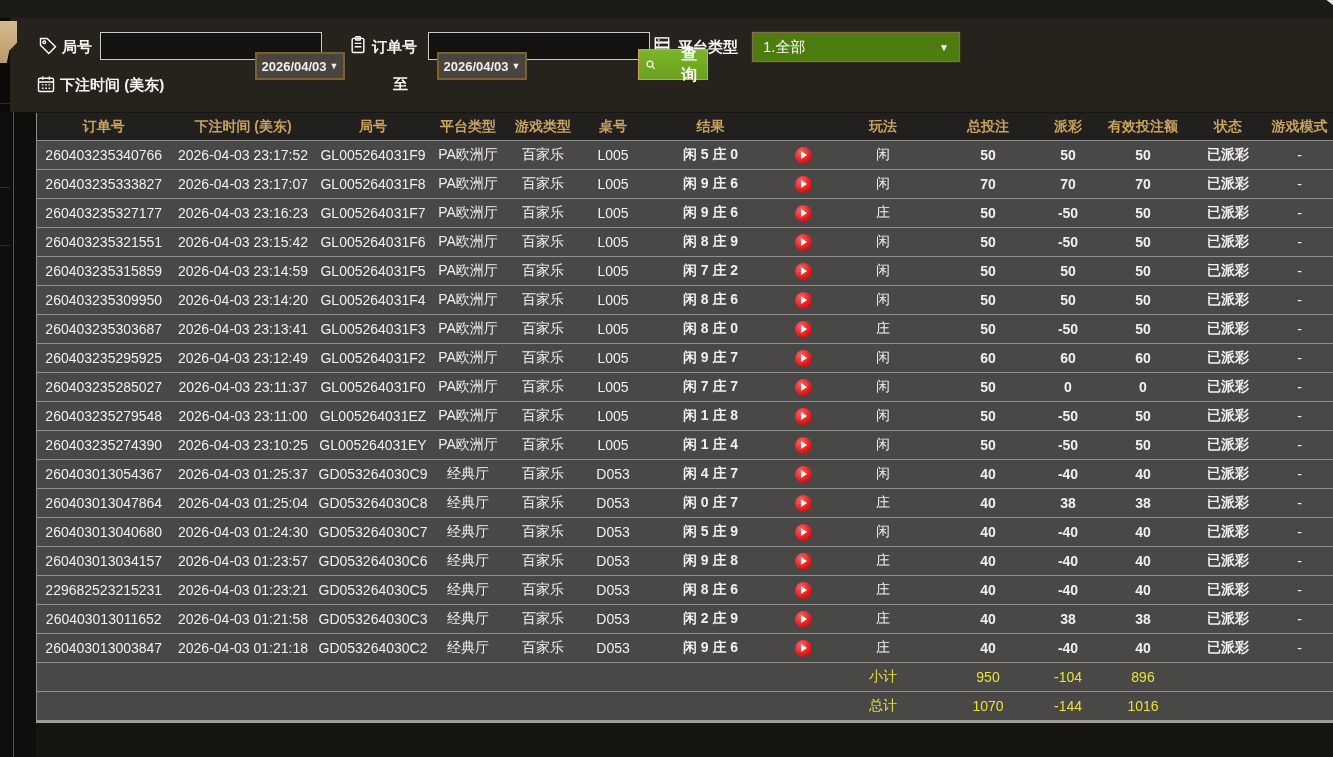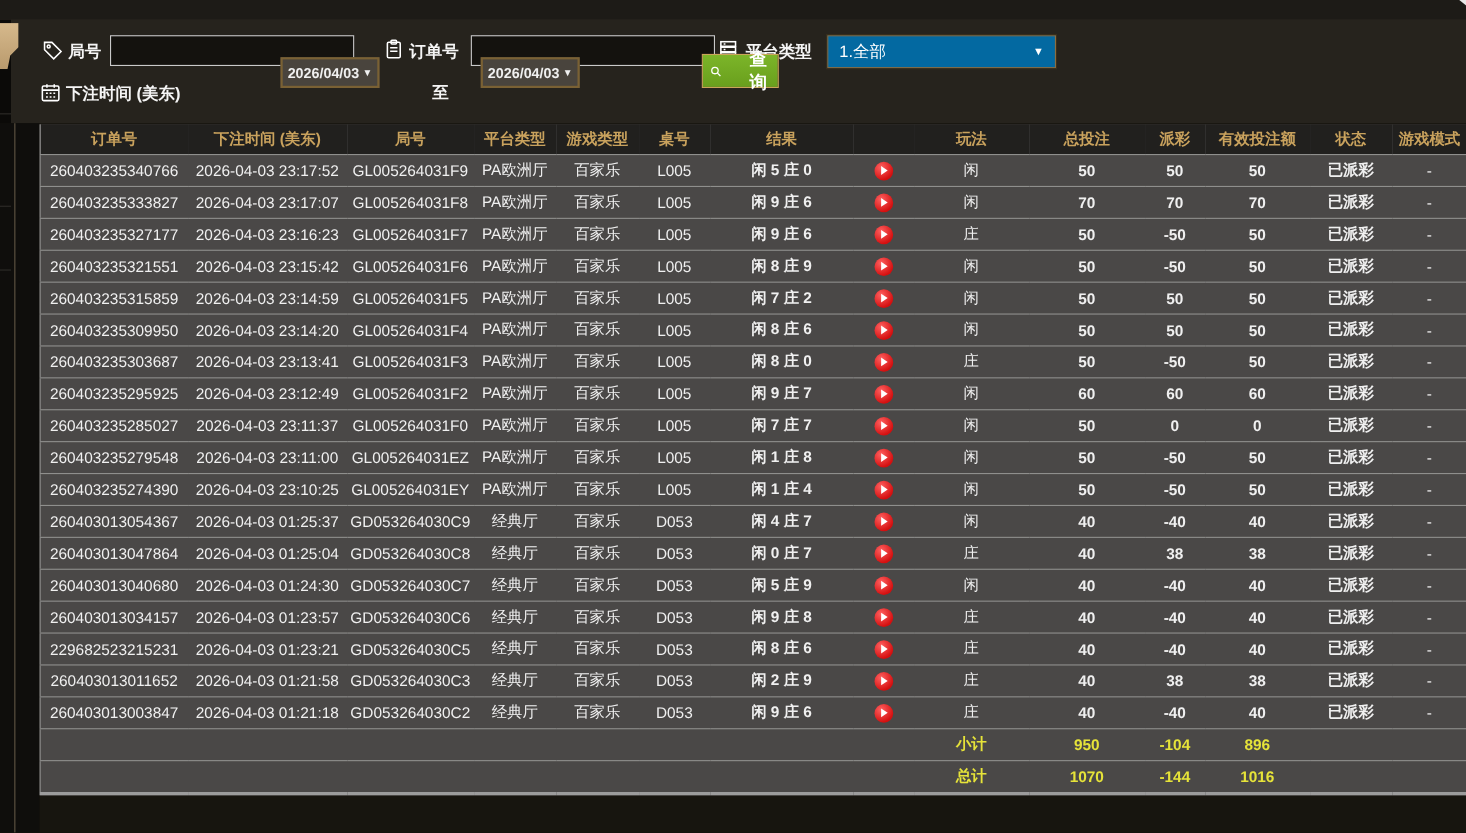--- a/index.html
+++ b/index.html
@@ -19,21 +19,21 @@
   .tan-tab{position:absolute;left:0;top:21px;width:17px;height:42px;background:linear-gradient(180deg,#d6b98c,#b99a6d);
            clip-path:polygon(0 0,100% 0,100% 52%,55% 70%,40% 100%,0 100%);cursor:pointer;}
 
   
   .filter-panel{position:absolute;left:10px;top:18px;width:1323px;height:94px;background:#26231d;}
   .f-label{position:absolute;color:#f5f5f5;font-weight:bold;font-size:15px;white-space:nowrap;}
   .f-icon{position:absolute;width:20px;height:20px;}
   .f-icon svg{width:20px;height:20px;stroke:#fff;fill:none;stroke-width:1.7;}
   .txt-input{position:absolute;width:222px;height:28px;background:#14120e;border:1px solid #c9c9c9;color:#eee;
              font-size:14px;padding:0 6px;box-sizing:border-box;outline:none;}
-  .dropdown{position:absolute;left:742px;top:14px;width:208px;height:30px;background:#0369a1;border:1px solid #8a6d42;
+  .dropdown{position:absolute;left:742px;top:14px;width:208px;height:30px;background:#4d7c0f;border:1px solid #8a6d42;
             outline:1px solid #3a2f1b;color:#fff;font-size:15px;display:flex;align-items:center;
             padding:0 10px;box-sizing:border-box;cursor:pointer;}
   .dropdown .caret{margin-left:auto;font-size:10px;color:#fff;}
   .date-btn{position:absolute;top:52px;width:90px;height:28px;background:#49443d;border:2px solid #7a6134;
             color:#f0f0f0;font-size:13px;font-weight:bold;display:flex;align-items:center;justify-content:center;
             gap:3px;box-sizing:border-box;cursor:pointer;}
   .date-btn .caret{font-size:9px;}
   .search-btn{position:absolute;left:638px;top:49px;width:70px;height:31px;background:linear-gradient(#7cb529,#699f1d);
               border:1px solid #caa559;color:#fff;font-size:16px;font-weight:bold;display:flex;align-items:center;
               justify-content:center;gap:21px;cursor:pointer;box-sizing:border-box;}
@@ -50,21 +50,21 @@
   td[data-field="bet_time"]{font-size:13px;}
   td[data-field="result"],td[data-field="play"],td[data-field="total_bet"],
   td[data-field="valid_bet"]{font-weight:bold;}
   td[data-field="payout"]{font-weight:bold;}
   td[data-field="status"]{color:#3dd33d;font-weight:bold;margin-top:24px;}
   td[data-field="mode"]{color:#a8a8a8;}
   td .play-btn{display:inline-flex;width:17px;height:17px;border-radius:50%;vertical-align:middle;cursor:pointer;
                background:radial-gradient(circle at 35% 30%,#ff6060,#d40f0f 72%);align-items:center;justify-content:center;}
   td .play-btn::after{content:'';border-left:6px solid #fff;border-top:4px solid transparent;border-bottom:4px solid transparent;margin-left:2px;}
   .win{color:#c0234c;} .loss{color:#a8d414;} .zero{color:#ffffff;}
-  tr.sum td{color:#e6e339;font-weight:bold;margin-top:33px;}
+  tr.sum td{color:#e6e339;font-weight:normal;margin-top:33px;}
 </style>
 </head>
 <body>
 
 <div class="screen">
 
   <div class="top-strip">
     <div class="cursor-arrow"></div>
   </div>
   <div class="faint-line" style="left:1208px;top:28px;">20 - 50.0</div>

